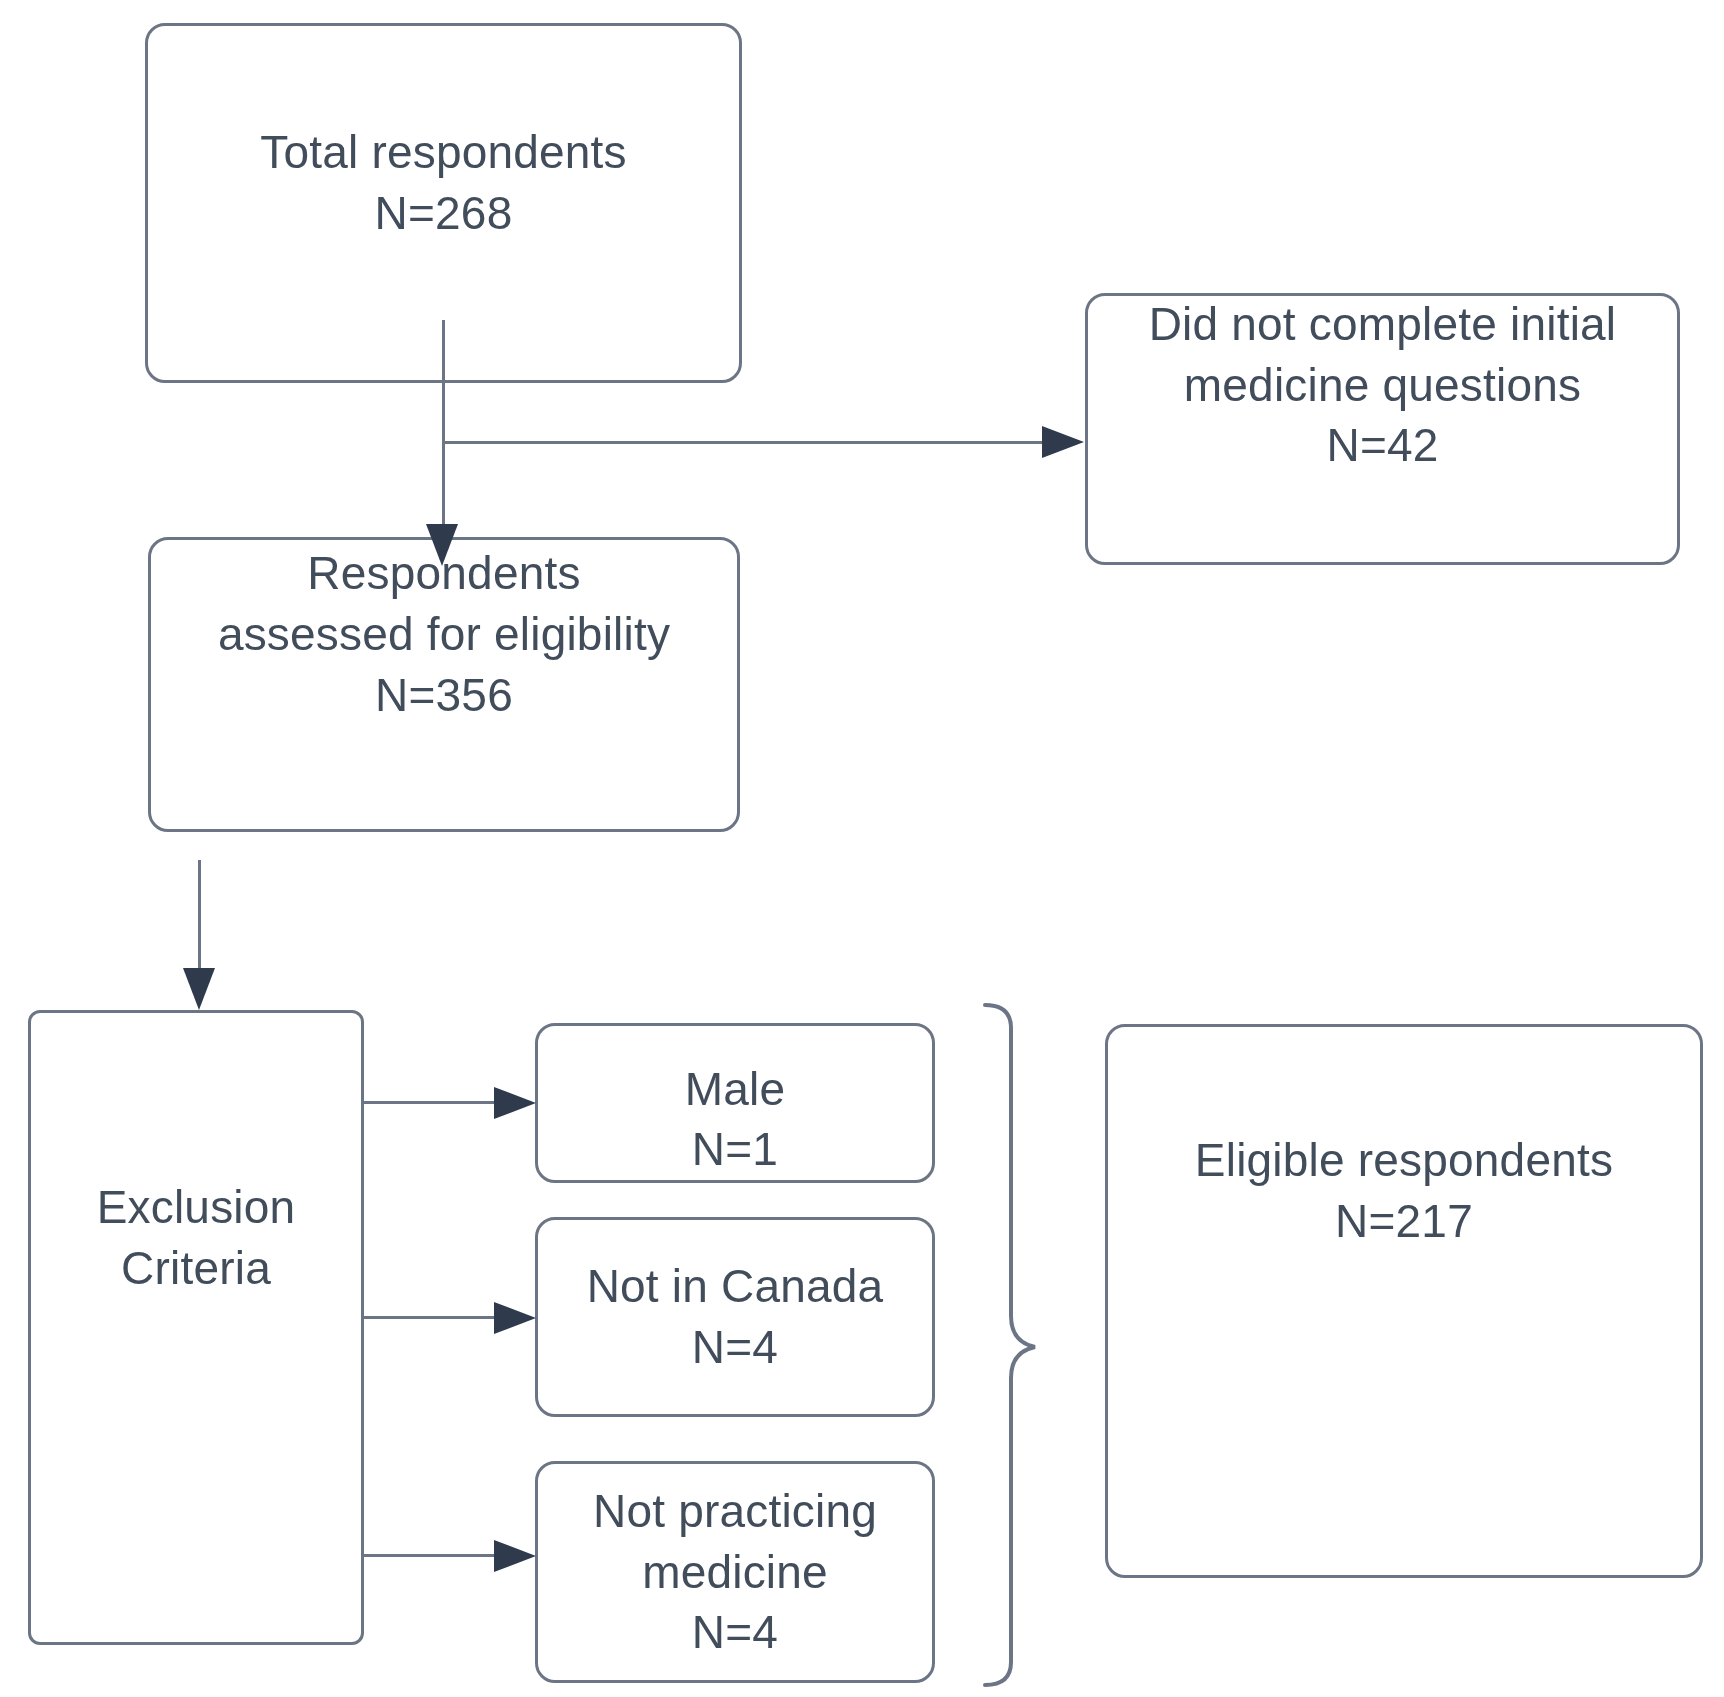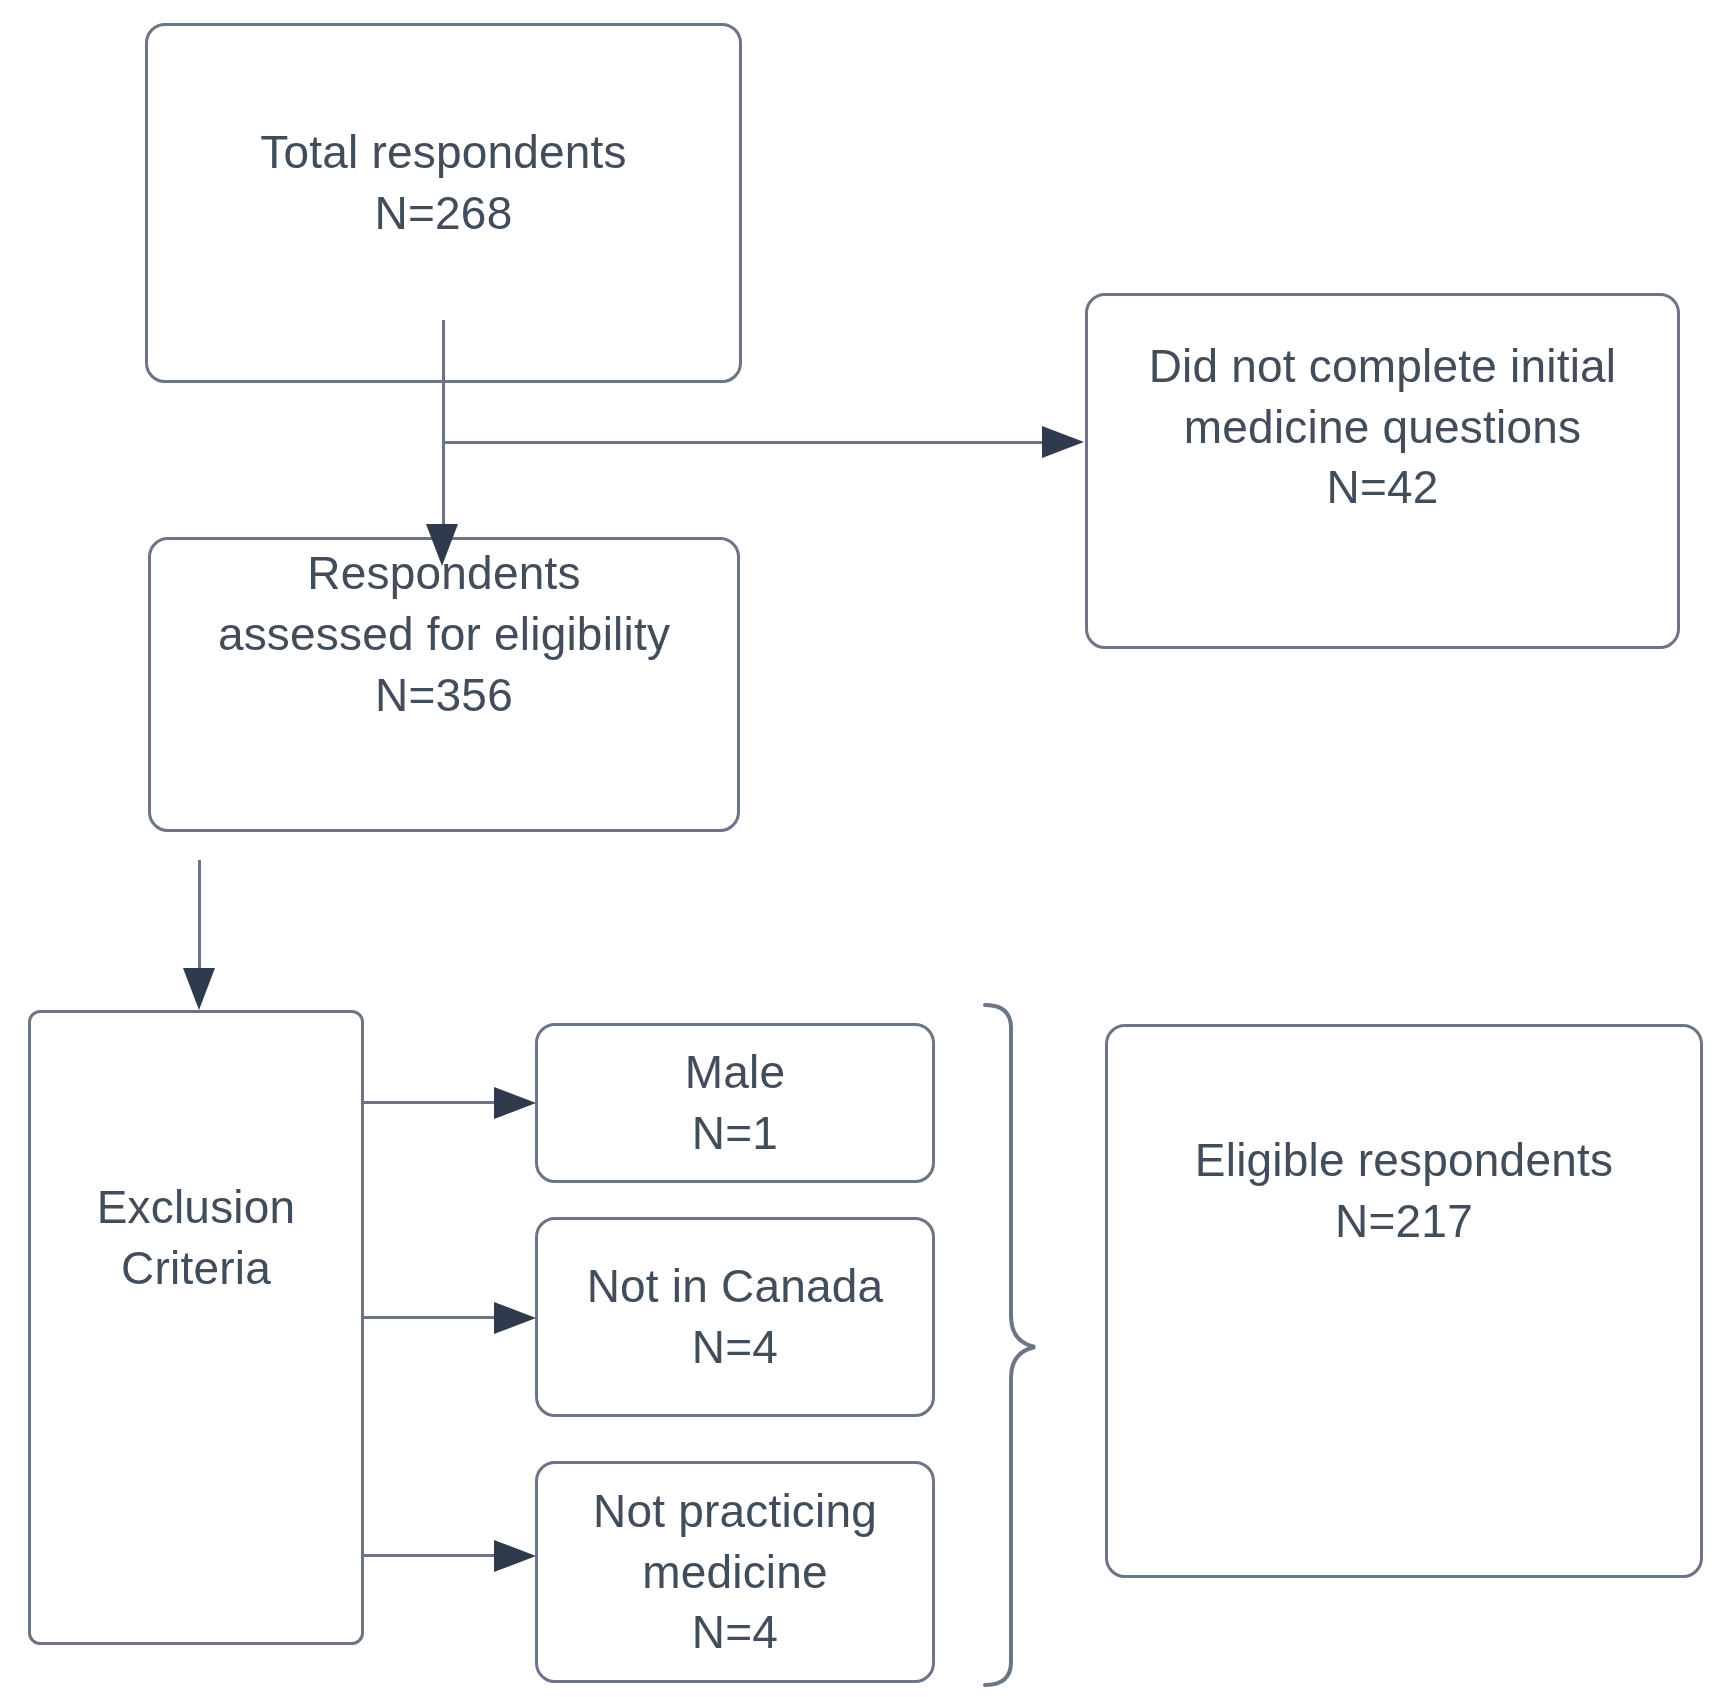--- a/index.html
+++ b/index.html
@@ -29,24 +29,24 @@
     align-items:center;
     justify-content:center;
     text-align:center;
     font-size:46px;
     line-height:1.32;
     letter-spacing:.2px;
   }
   .node .lbl{white-space:nowrap;}
   
   #node-total         {left:145px; top:23px;   width:597px; height:360px; padding-bottom:40px;}
-  #node-did-not-complete{left:1085px;top:293px; width:595px; height:356px; padding-bottom:88px;}
+  #node-did-not-complete{left:1085px;top:293px; width:595px; height:272px; padding-bottom:88px;}
   #node-assessed      {left:148px; top:537px;  width:592px; height:295px; padding-bottom:100px;}
   #node-exclusion     {left:28px;  top:1010px; width:336px; height:635px; padding-bottom:180px;border-radius:12px;}
-  #node-male          {left:535px; top:1023px; width:400px; height:160px;}
+  #node-male          {left:535px; top:1023px; width:400px; height:160px;justify-content:flex-end;}
   #node-not-canada    {left:535px; top:1217px; width:400px; height:200px;}
   #node-not-practicing{left:535px; top:1445px; width:400px; height:222px;margin-top:16px;}
   #node-eligible      {left:1105px;top:1024px; width:598px; height:554px; padding-bottom:220px;}
   
   .line-h{position:absolute;height:3px;background:var(--line);}
   .line-v{position:absolute;width:3px;background:var(--line);}
   .arrow-down{
     position:absolute;width:0;height:0;
     border-left:16px solid transparent;
     border-right:16px solid transparent;

